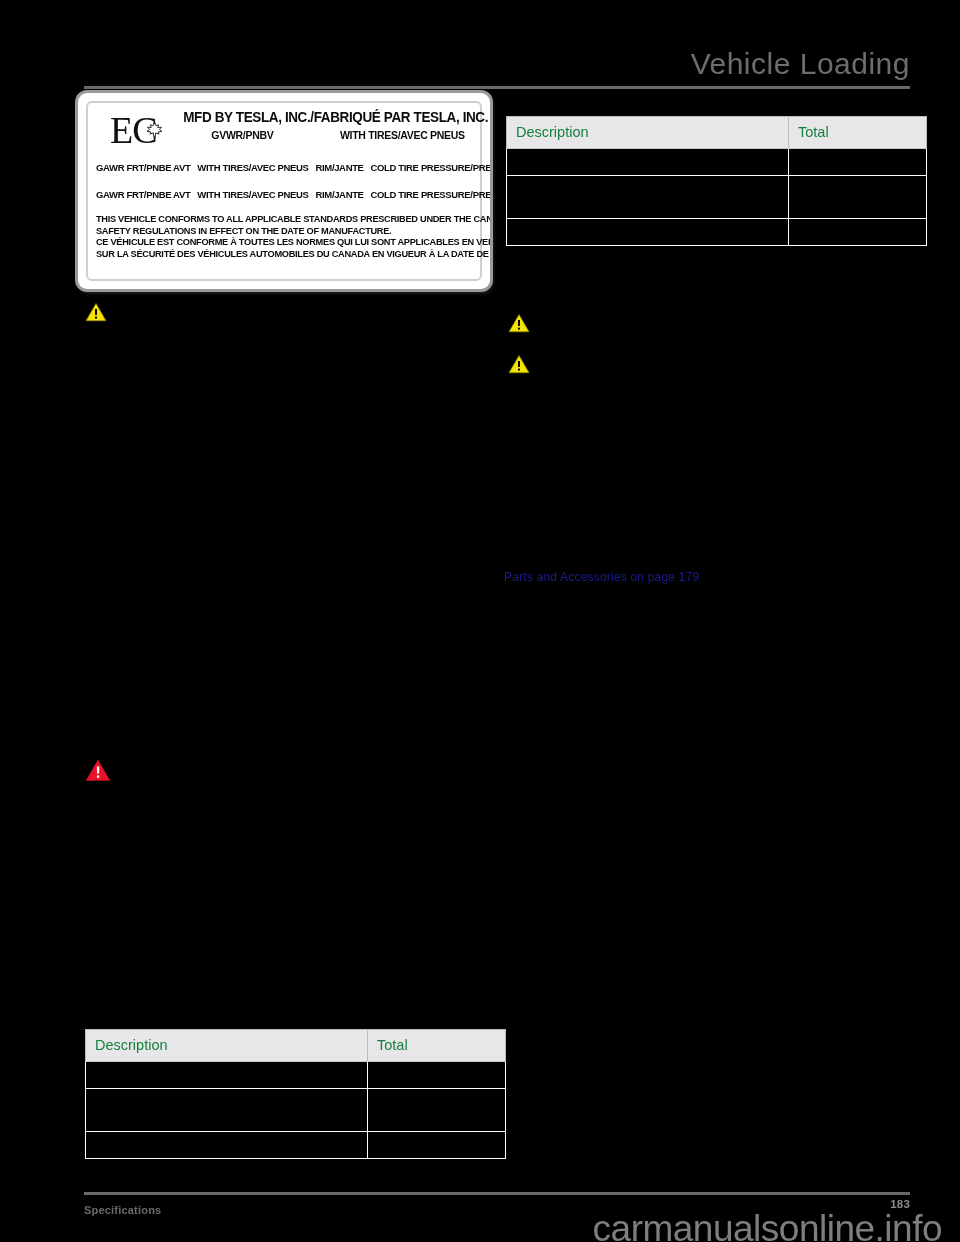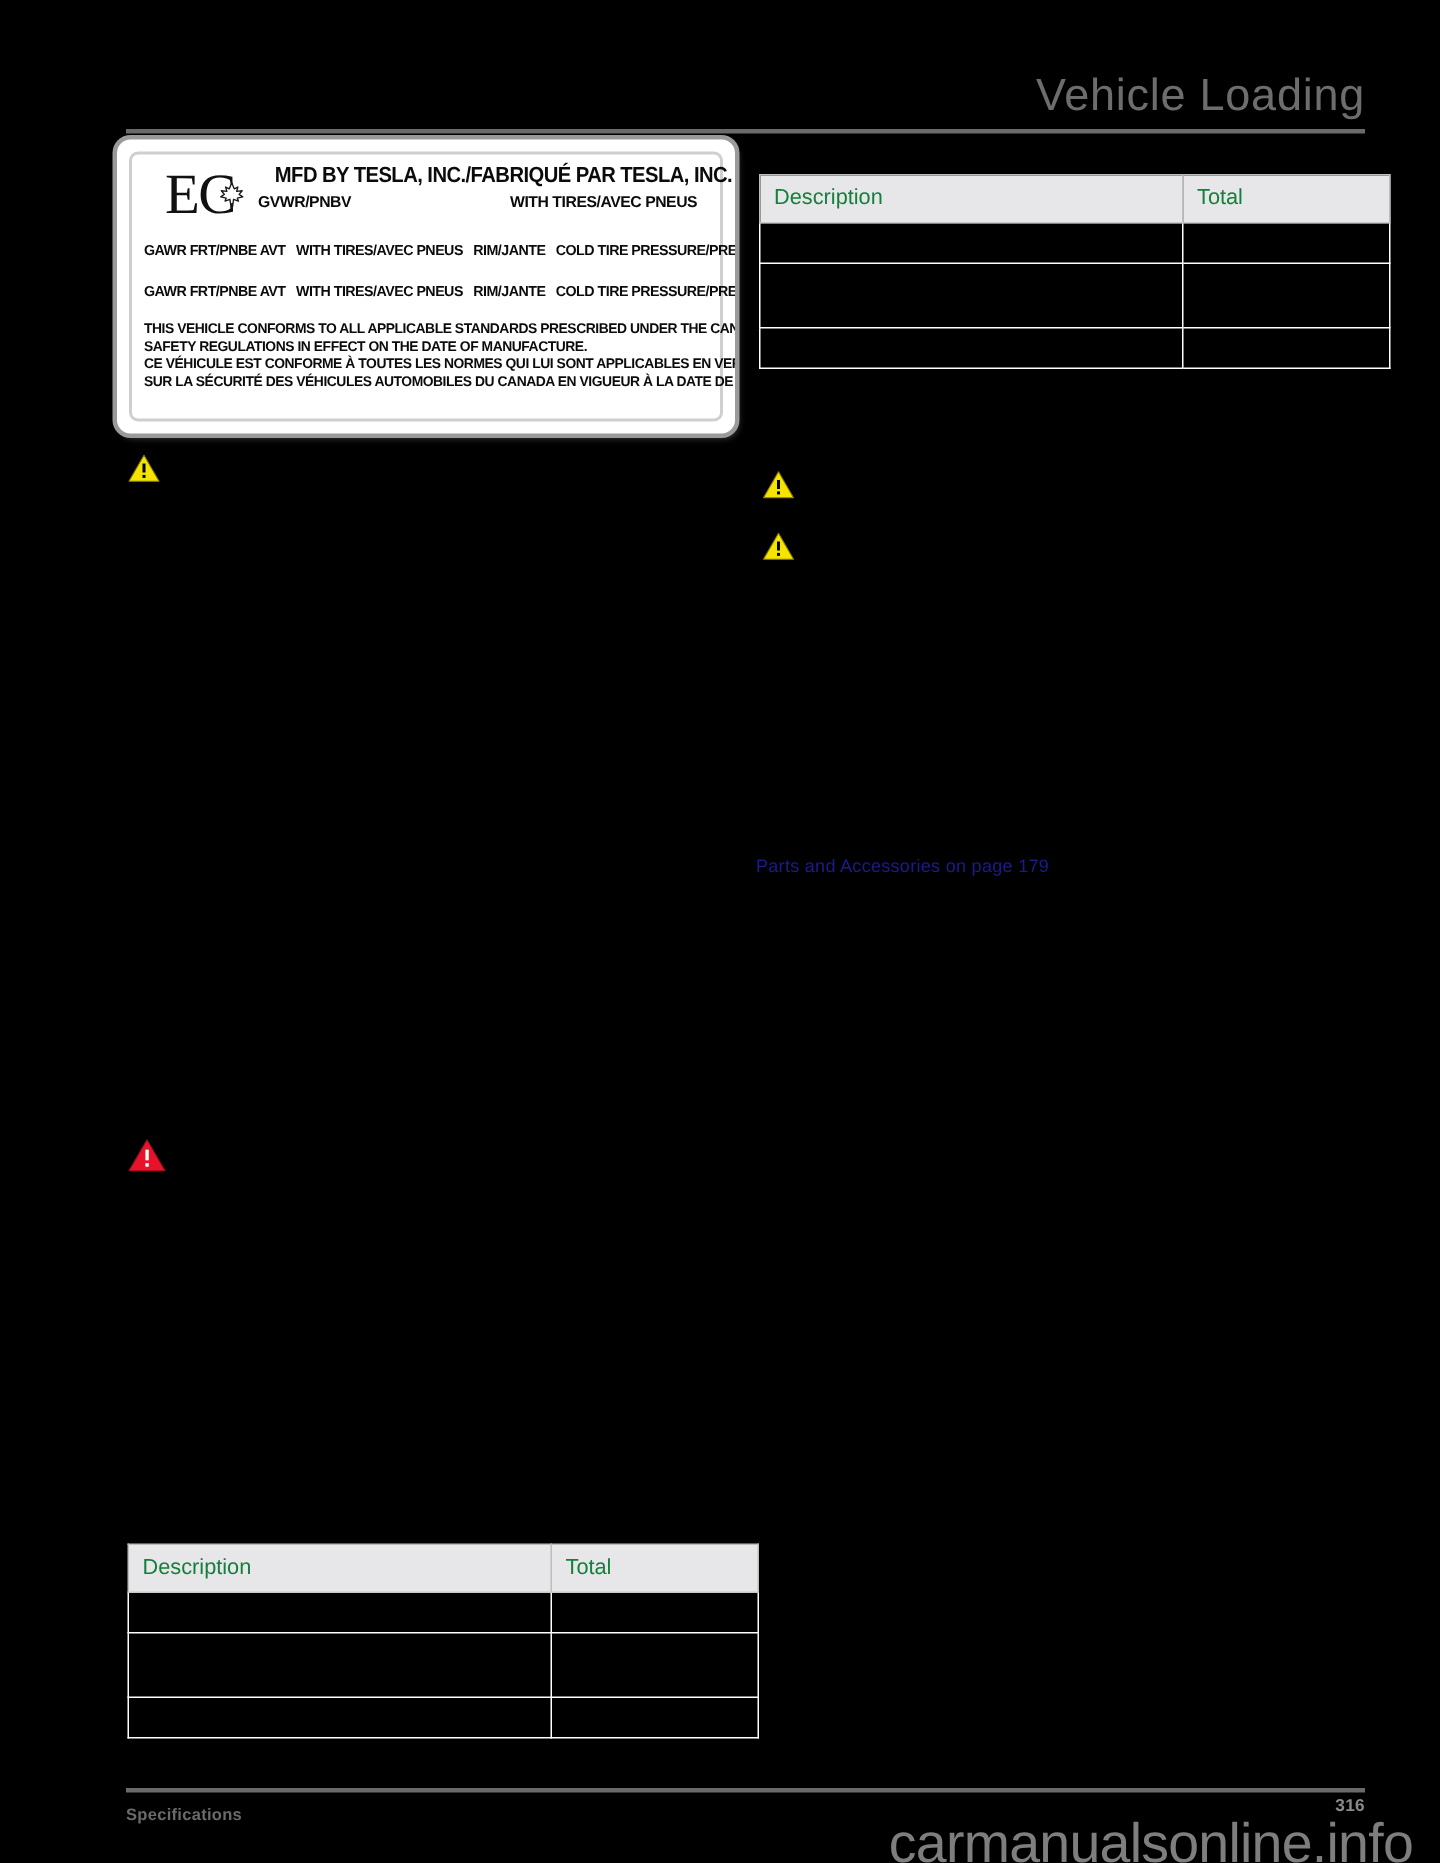--- a/index.html
+++ b/index.html
@@ -123,21 +123,21 @@
     left: 72px;
     top: 21px;
     width: 320px;
     font-weight: bold;
     font-size: 10.5px;
     line-height: 14px;
     letter-spacing: -0.3px;
     color: #0b0b0b;
     display: flex;
   }
-  .cert-gvwr-row > span:nth-child(1) { width: 44%; }
+  .cert-gvwr-row > span:nth-child(1) { width: 44%; text-align: center; }
   .cert-gvwr-row > span:nth-child(2) { width: 56%; text-align: center; }
 
   .gawr-row {
     position: absolute;
     left: 8px;
     width: 382px;
     font-weight: bold;
     font-size: 9.6px;
     line-height: 13px;
     letter-spacing: -0.35px;
@@ -372,16 +372,16 @@
       </tr>
       <tr class="h-sm">
         <td></td>
         <td></td>
       </tr>
     </tbody>
   </table>
 
   <div class="footer-rule"></div>
   <div class="footer-left">Specifications</div>
-  <div class="footer-page">316</div>
+  <div class="footer-page">183</div>
   <div class="watermark">carmanualsonline.info</div>
 
 </div>
 
 </body></html>

